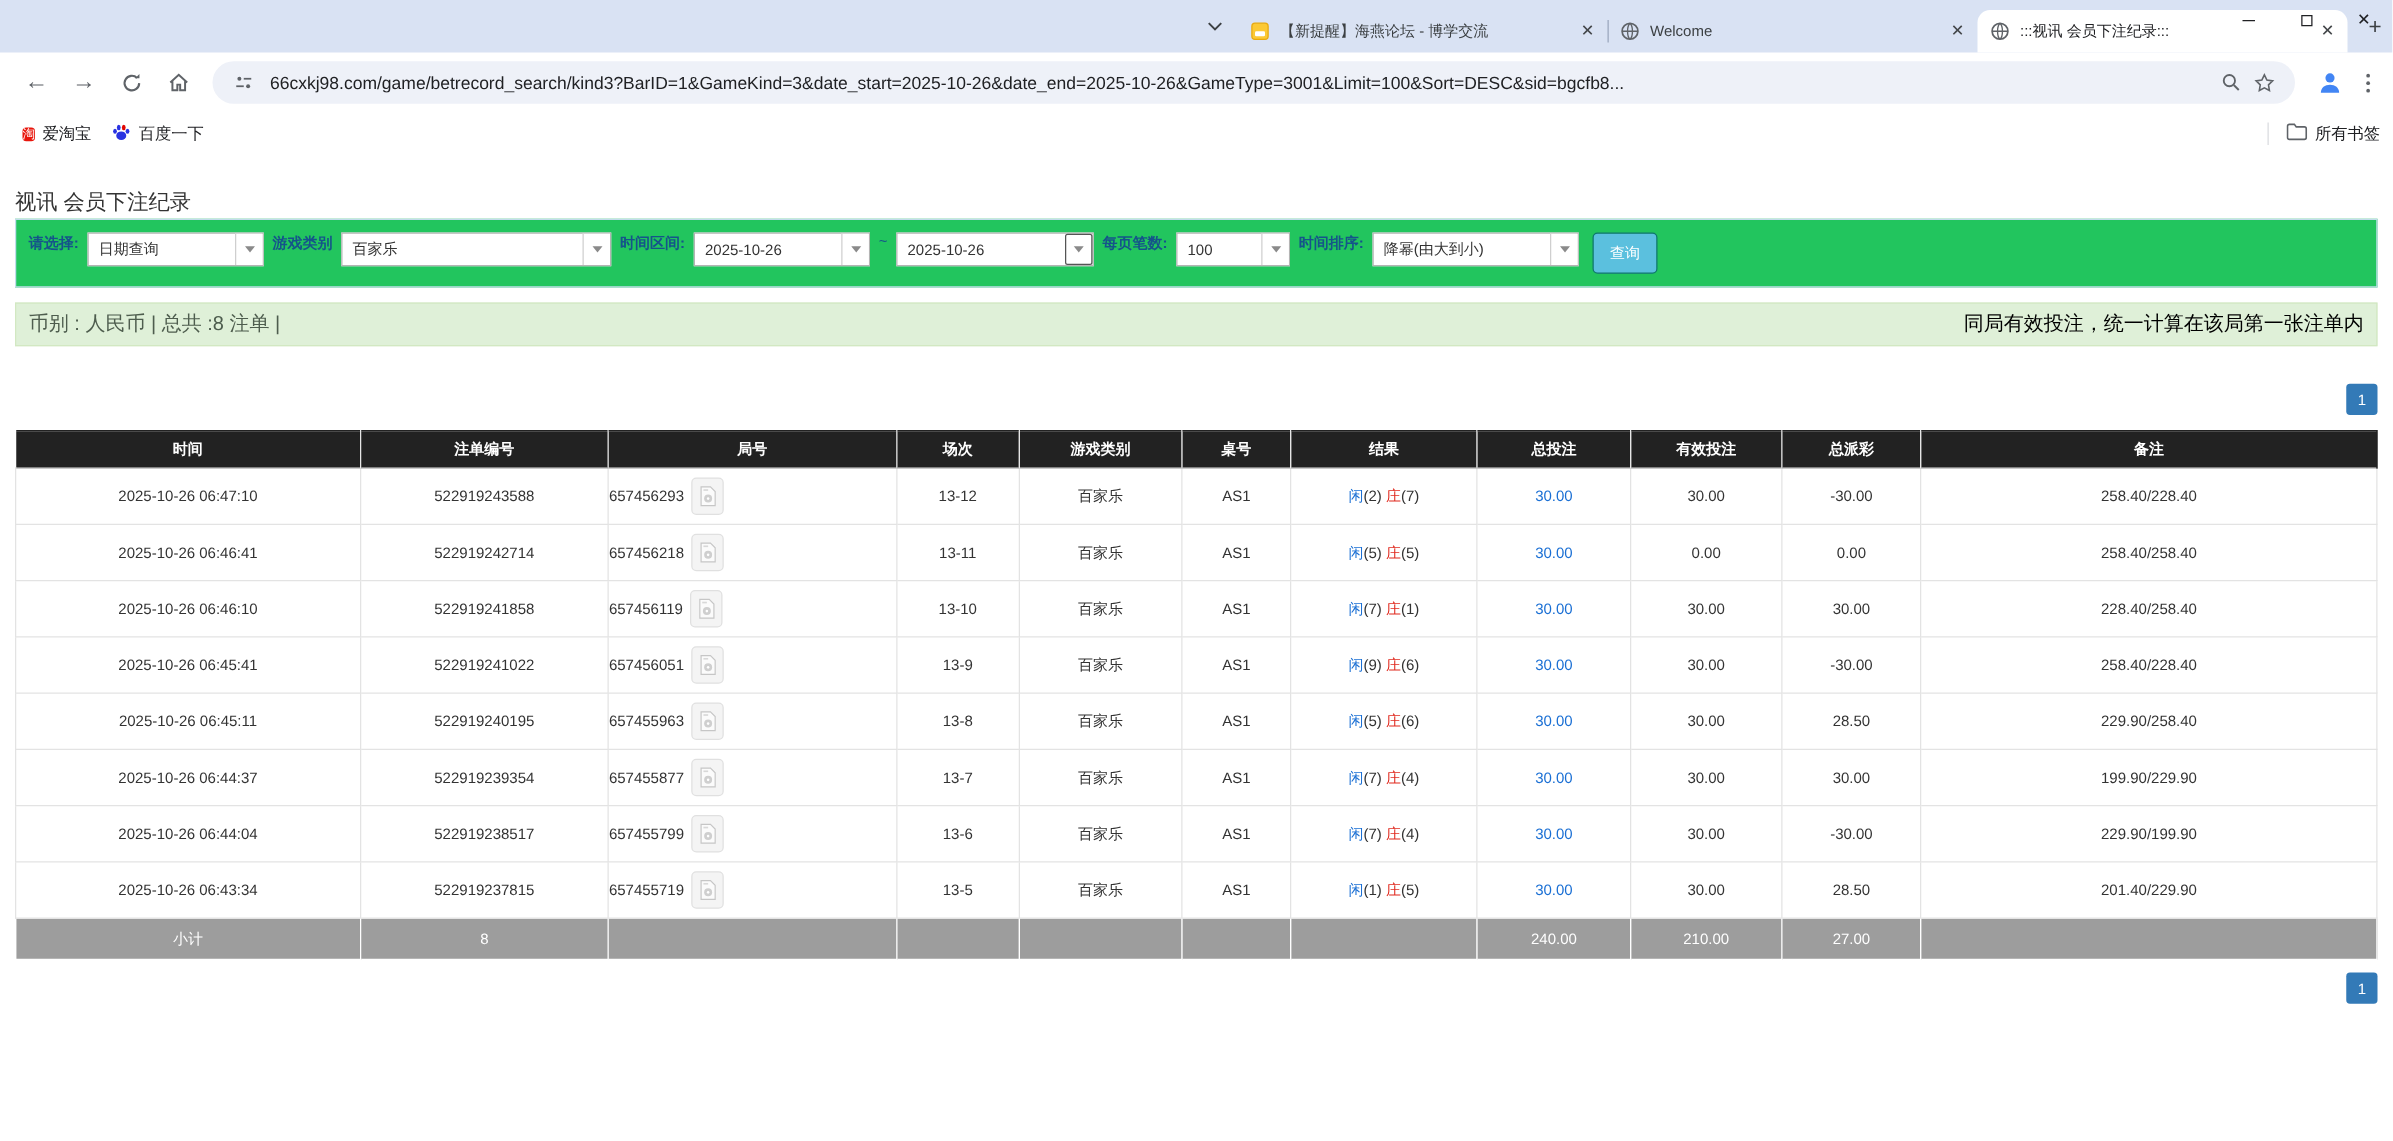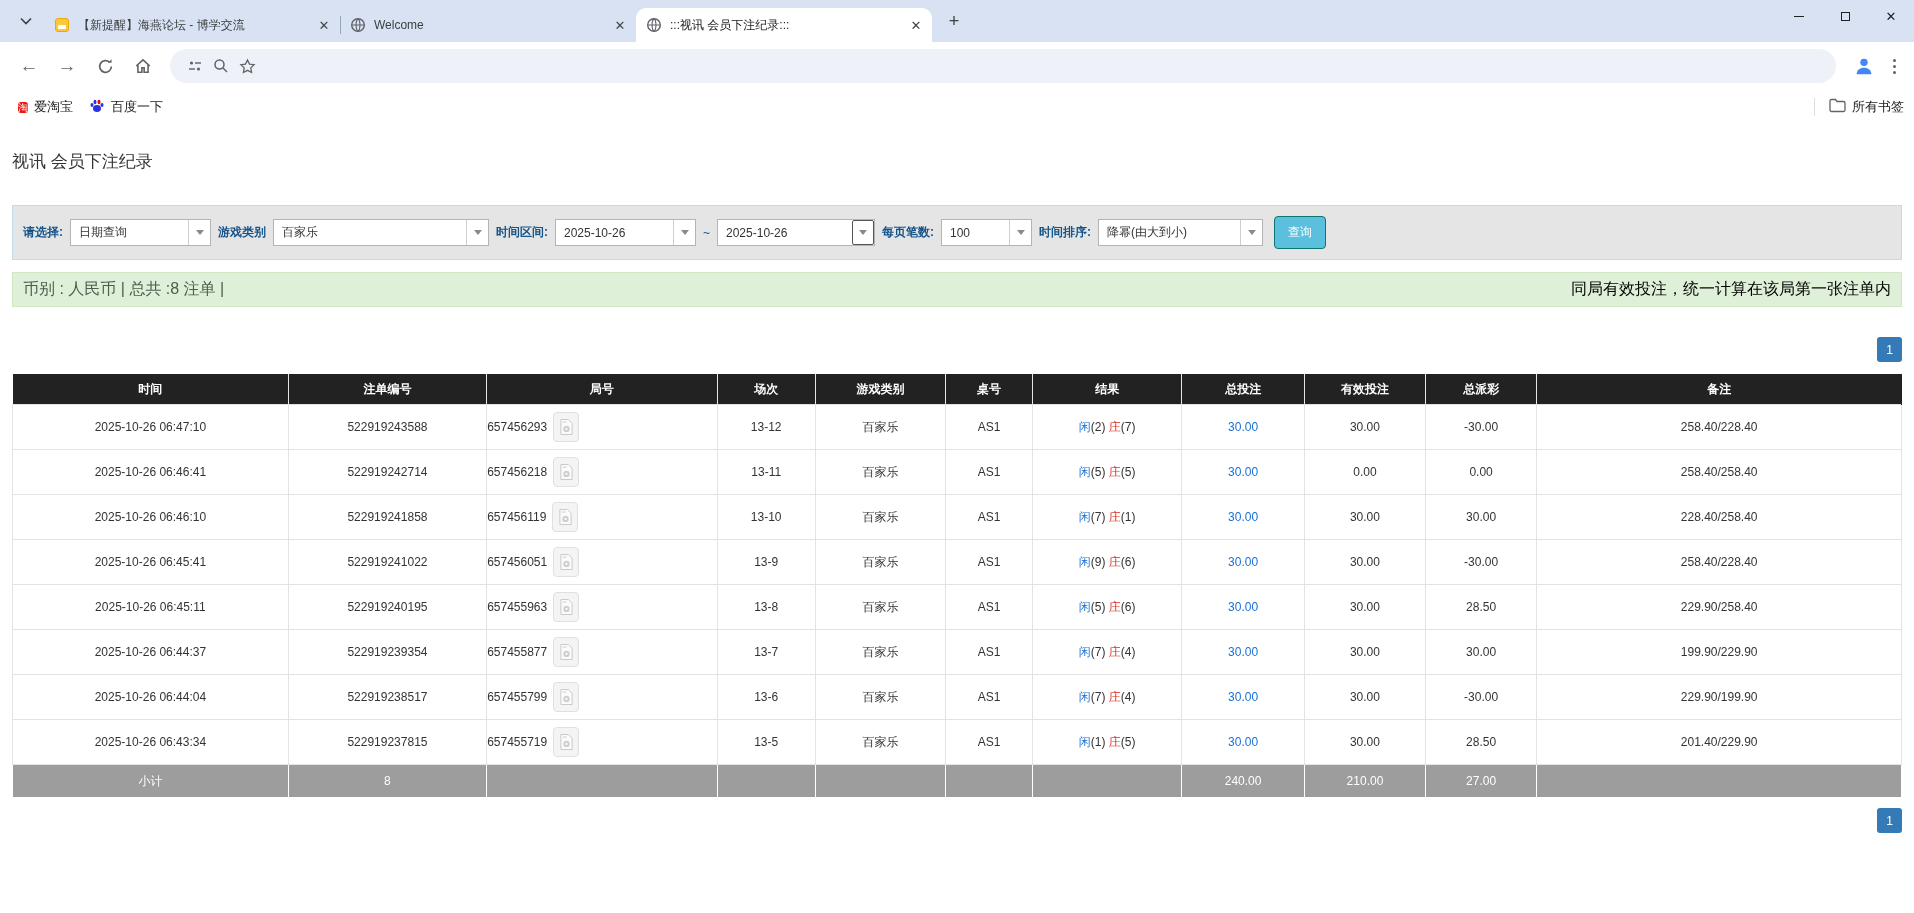--- a/index.html
+++ b/index.html
@@ -1,20 +1,20 @@
 <!DOCTYPE html>
 <html><head>
 <meta charset="utf-8">
 <style>
   * { box-sizing: border-box; margin: 0; padding: 0; }
   html,body { width:1914px; height:913px; overflow:hidden; background:#fff;
     font-family:"Liberation Sans","DejaVu Sans",sans-serif; }
 
   
-  .tabstrip { height:42px; background:#d9e2f3; display:flex; align-items:flex-end; padding-left:8px; position:relative; }
+  .tabstrip { height:42px; background:#d9e2f3; display:flex; align-items:flex-end; padding-left:8px; position:relative;justify-content:flex-end; }
   .tab-search { width:28px; height:28px; margin:0 4px 7px 4px; display:flex; align-items:center; justify-content:center; border-radius:50%; cursor:pointer; }
   .tabs { display:flex; align-items:flex-end; height:42px; }
   .tab { width:296px; height:34px; display:flex; align-items:center; padding:0 8px 0 10px; border-radius:10px 10px 0 0; color:#3c4043; font-size:12px; position:relative; }
   .tab.active { background:#fff; color:#202124; }
   .tab:not(.active):not(:first-child)::before { content:""; position:absolute; left:0; top:8px; bottom:8px; width:1px; background:#9aa6bd; }
   .tab .fav { width:16px; height:16px; flex:0 0 16px; margin-right:8px; display:flex; align-items:center; justify-content:center; }
   .fav-yellow { width:14px; height:14px; background:#fcc934; border-radius:3px; border:1px solid #e8a90c; position:relative; }
   .fav-yellow::after{ content:""; position:absolute; left:2px; right:2px; bottom:2px; height:4px; background:#fff; border-radius:1px;}
   .tab .tab-title { flex:1; white-space:nowrap; overflow:hidden; text-overflow:clip; -webkit-mask-image:linear-gradient(90deg,#000 85%,transparent); mask-image:linear-gradient(90deg,#000 85%,transparent); }
   .tab .tab-close { width:16px; height:16px; border-radius:50%; display:flex; align-items:center; justify-content:center; font-size:13px; color:#44474a; cursor:pointer; flex:0 0 16px; }
@@ -36,21 +36,21 @@
   .bookmarks { height:34px; background:#fff; display:flex; align-items:center; padding:0 10px; font-size:13px; color:#202124; }
   .bm-item { display:flex; align-items:center; gap:6px; padding:4px 8px; border-radius:6px; cursor:pointer; }
   .tb-icon { width:16px; height:16px; background:#e8160c; border-radius:3px; color:#fff; font-size:10px; line-height:16px; text-align:center; }
   .bm-right { margin-left:auto; display:flex; align-items:center; gap:6px; }
   .bm-divider { width:1px; height:18px; background:#dadce0; margin-right:8px; }
 
   
   .content { padding:0 12px; }
   .page-title { font-size:17px; color:#333; font-weight:400; margin:26px 0 0 0; }
 
-  .filter-panel { margin-top:32px; background:#e5e5e5; border:1px solid #c2dcec; padding:10px 10px; display:flex; align-items:center; gap:7px; }
+  .filter-panel { margin-top:2px; background:#22c55e; border:1px solid #c2dcec; padding:10px 10px; display:flex; align-items:flex-start; gap:7px; }
   .f-label { color:#15548a; font-weight:bold; font-size:12px; white-space:nowrap; }
   .combo { height:27px; background:#fff; border:1px solid #b4b4b4; display:flex; align-items:stretch; }
   .combo-value { flex:1; font-size:12px; color:#333; padding:0 8px; display:flex; align-items:center; white-space:nowrap; overflow:hidden; }
   .combo-arrow { width:22px; border-left:1px solid #cfcfcf; display:flex; align-items:center; justify-content:center; background:#fff; cursor:pointer; }
   .combo-arrow i { width:0; height:0; border-left:4px solid transparent; border-right:4px solid transparent; border-top:5px solid #8a8a8a; }
   .combo.focused .combo-arrow { border:1px solid #555; border-radius:2px; }
   .tilde { color:#15548a; font-size:12px; }
   .search-btn { background:#5bc0de; color:#fff; border:1px solid #0f766e; border-radius:4px; font-size:12px; padding:7px 13px; cursor:pointer; margin-left:4px; }
 
   .green-bar { margin-top:12px; background:#dff0d8; border:1px solid #d2e8c2; height:35px; display:flex; align-items:center; justify-content:space-between; padding:0 10px; font-size:16px; }
@@ -140,20 +140,21 @@
   </div>
   <div class="urlbar">
     <span class="pill-icon">
       <svg width="16" height="16" viewBox="0 0 16 16">
           <circle cx="4.5" cy="5" r="1.6" fill="#5f6368"></circle>
           <rect x="8" y="4.3" width="6" height="1.4" fill="#5f6368"></rect>
           <rect x="2" y="10.3" width="6" height="1.4" fill="#5f6368"></rect>
           <circle cx="11.5" cy="11" r="1.6" fill="#5f6368"></circle>
         </svg>
     </span>
+    <span class="url-text">66cxkj98.com/game/betrecord_search/kind3?BarID=1&amp;GameKind=3&amp;date_start=2025-10-26&amp;date_end=2025-10-26&amp;GameType=3001&amp;Limit=100&amp;Sort=DESC&amp;sid=bgcfb8...</span>
     <span class="pill-icon">
       <svg width="16" height="16" viewBox="0 0 16 16">
           <circle cx="6.5" cy="6.5" r="4.5" fill="none" stroke="#5f6368" stroke-width="1.5"></circle>
           <path d="M10 10l4 4" stroke="#5f6368" stroke-width="1.5"></path>
         </svg>
     </span>
     <span class="pill-icon">
       <svg width="17" height="17" viewBox="0 0 16 16">
           <path d="M8 1.8l1.9 3.9 4.3.6-3.1 3 .7 4.3L8 11.6l-3.8 2 .7-4.3-3.1-3 4.3-.6z" fill="none" stroke="#5f6368" stroke-width="1.2"></path>
         </svg>

